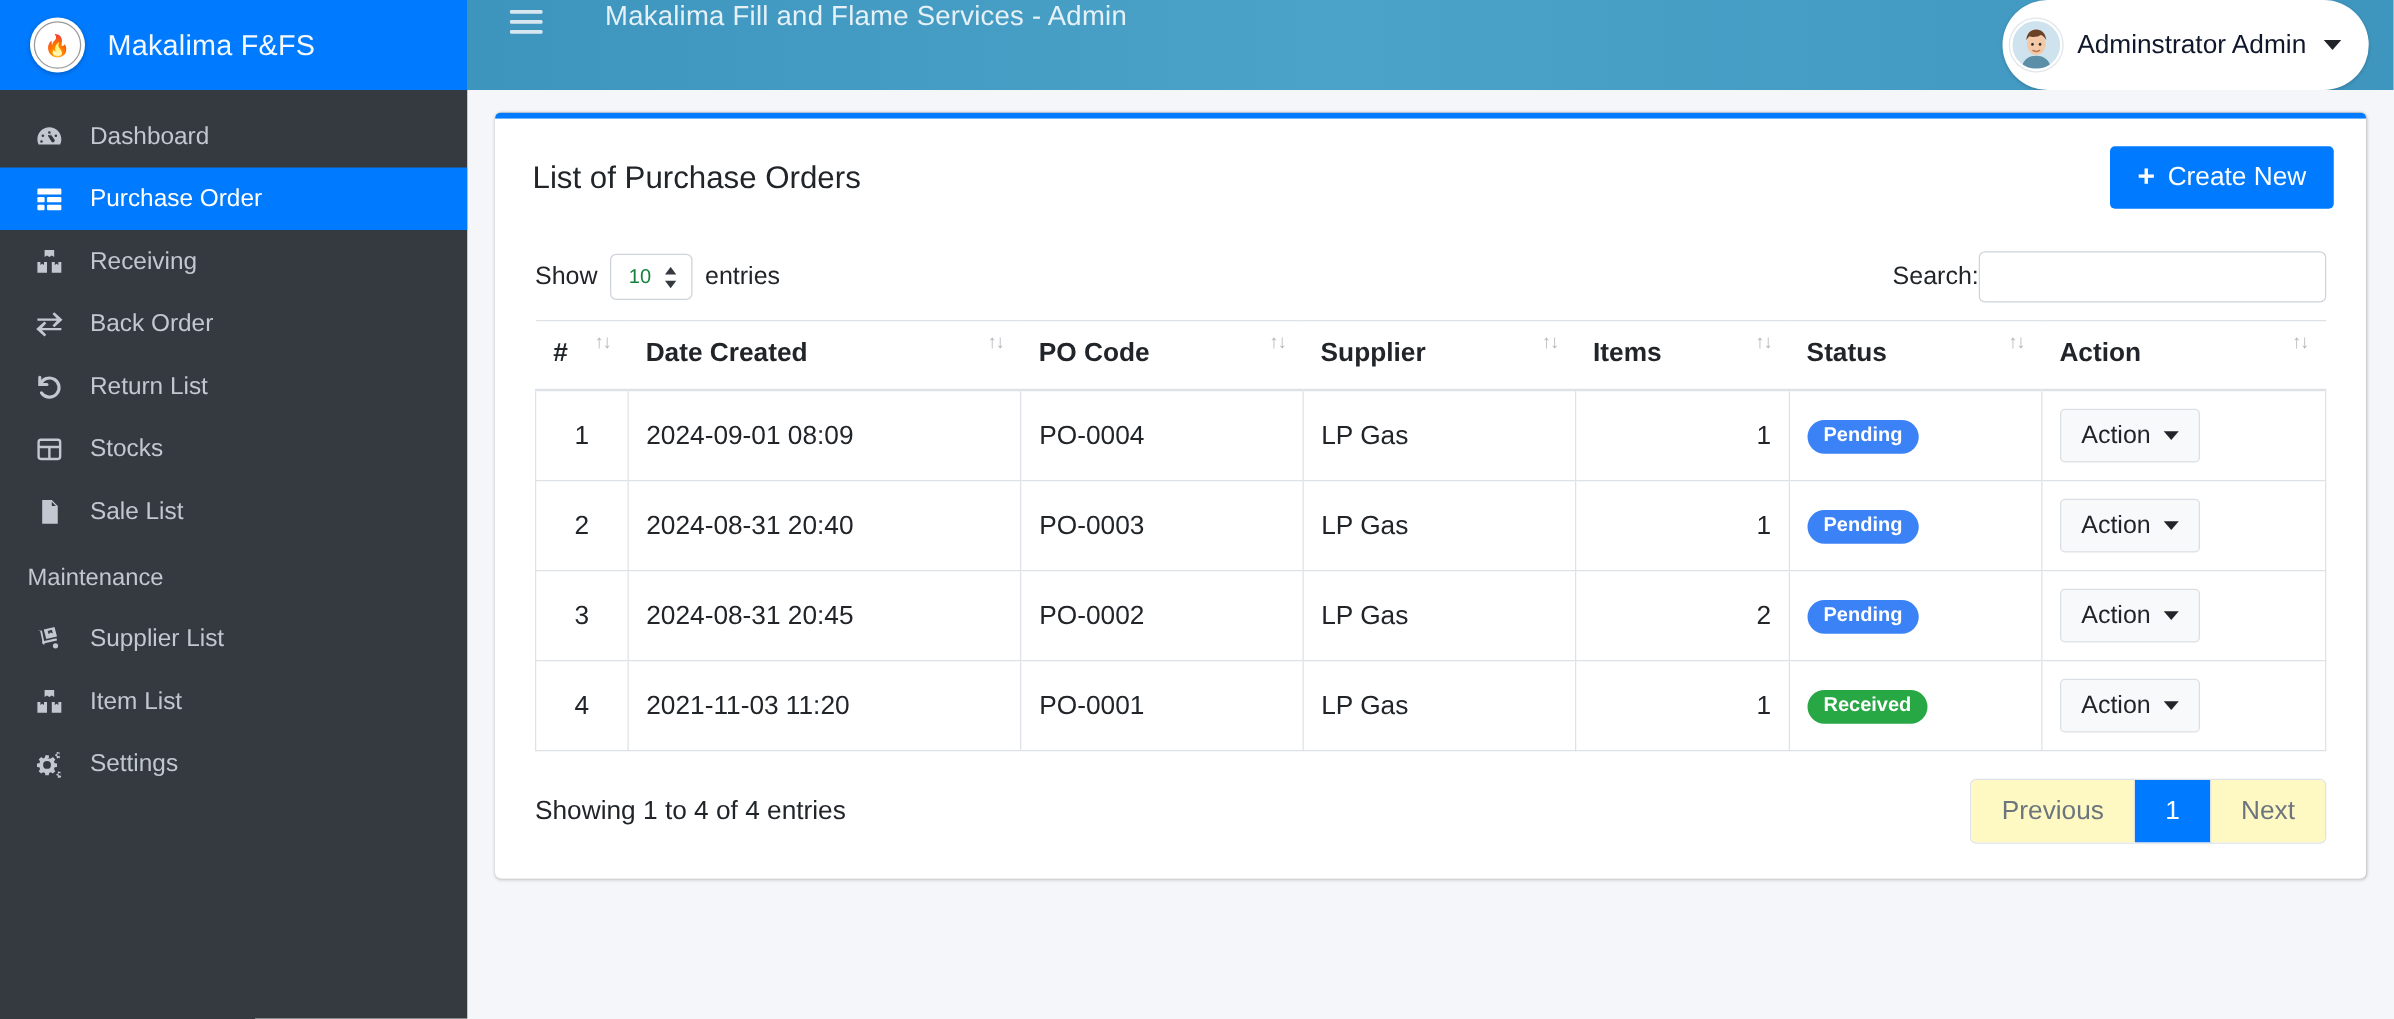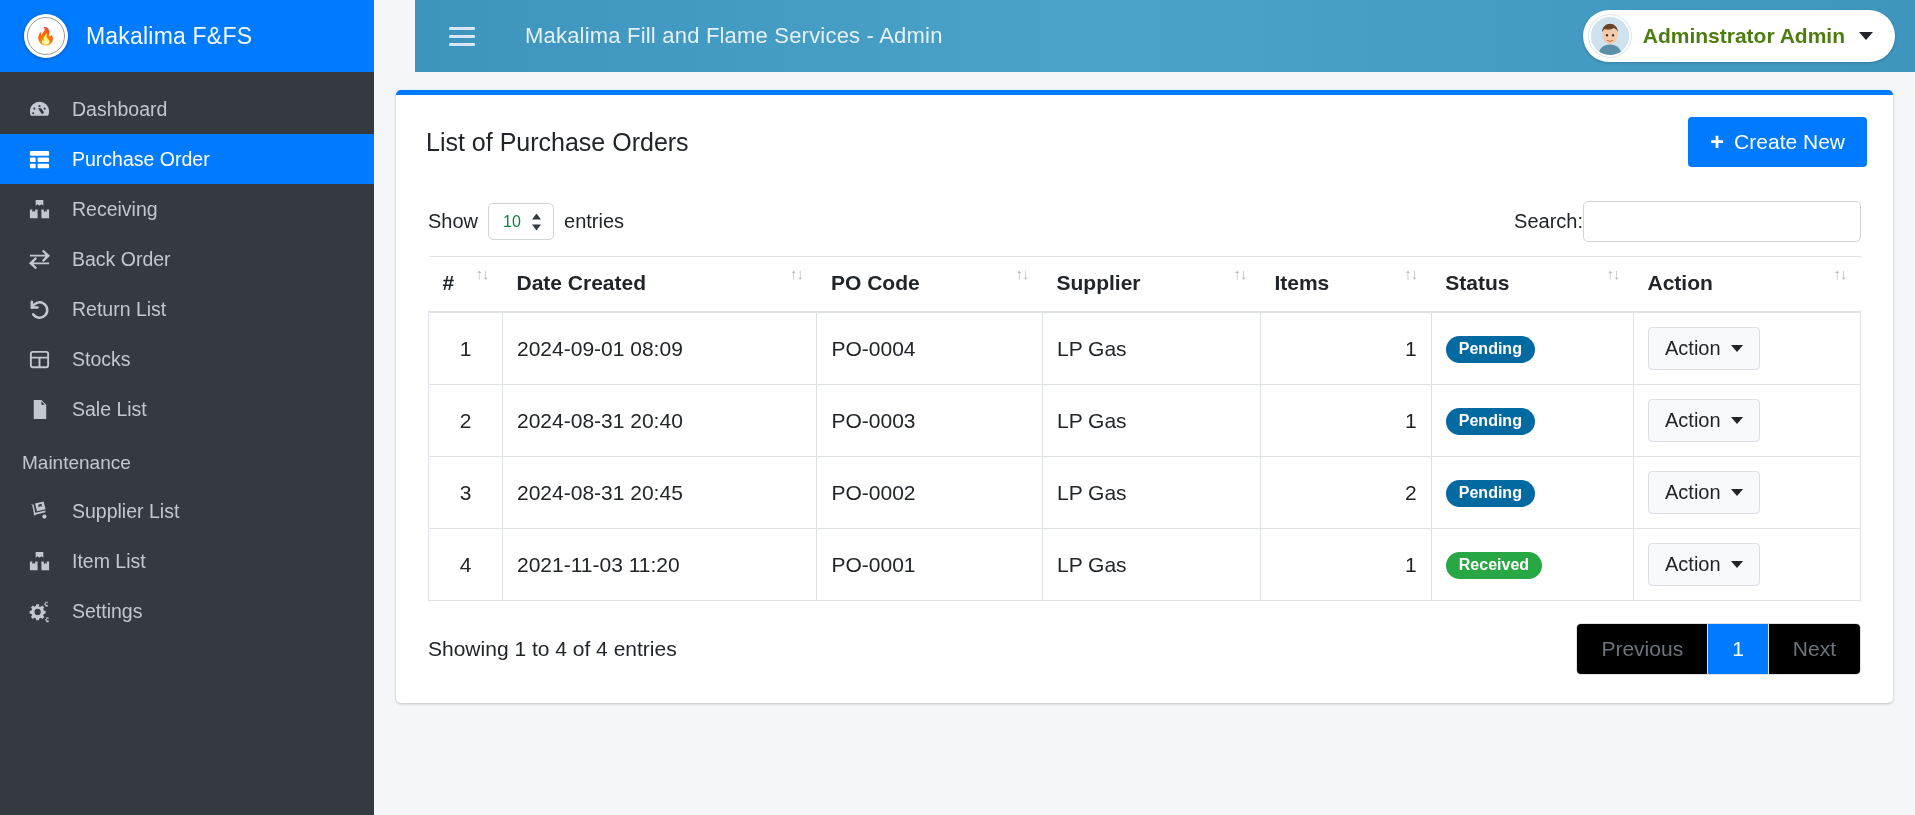--- a/index.html
+++ b/index.html
@@ -57,21 +57,21 @@
   .nav-section {
     color: #c2c7d0; font-size: 19px;
     padding: 18px 0 12px 22px;
   }
 
   
   .main { flex: 1; display: flex; flex-direction: column; height: 815px; min-width: 0; }
   .topbar {
     height: 72px; min-height: 72px;
     background: linear-gradient(to right, #3d94bd 0%, #4ba3c9 45%, #3e95be 100%);
-    display: flex; align-items: center; padding: 0 20px 0 30px; margin-left: 41px;
+    display: flex; padding: 0 20px 0 30px;
   }
   .hamburger {
     width: 34px; height: 34px; cursor: pointer;
     display: flex; flex-direction: column; justify-content: center; gap: 5px;
     padding: 0 4px;
   }
   .hamburger span { display: block; height: 3px; background: #d8e7ef; border-radius: 1px; }
   .topbar-title {
     margin-left: 46px; color: #e6f1f7;
     font-size: 22px; font-weight: 400; letter-spacing: .2px;
@@ -81,21 +81,21 @@
     display: flex; align-items: center; gap: 12px;
     background: #ffffff; border-radius: 999px;
     padding: 5px 22px 5px 6px; cursor: pointer;
     box-shadow: 0 1px 3px rgba(0,0,0,.18);
   }
   .avatar {
     width: 42px; height: 42px; border-radius: 50%;
     overflow: hidden; background: #cfe3ef; flex-shrink: 0;
     border: 2px solid #ffffff; box-shadow: 0 0 0 1px #dfe6ea;
   }
-  .user-name { font-size: 21px; font-weight: bold; color: #4d7c0f; }
+  .user-name { font-size: 21px; font-weight: normal; color: #0f172a; }
   .caret-down {
     width: 0; height: 0; margin-left: 2px;
     border-left: 7px solid transparent; border-right: 7px solid transparent;
     border-top: 8px solid #212529;
   }
 
   .content {
     flex: 1; background: #f4f6f9;
     padding: 18px 22px 0 22px; overflow: hidden;
   }
@@ -160,39 +160,39 @@
     padding: 14px 14px; border: 1px solid #dee2e6;
     vertical-align: middle;
   }
   td.c-num { text-align: center; width: 74px; }
   td.c-items { text-align: right; }
   th.c-items .sortwrap, th.c-num .sortwrap { }
   .badge {
     display: inline-block; color: #fff; font-size: 16px; font-weight: bold;
     border-radius: 999px; padding: 5px 13px 6px 13px; line-height: 1;
   }
-  .badge-pending { background: #0369a1; }
+  .badge-pending { background: #3b82f6; }
   .badge-received { background: #28a745; }
   .btn-action {
     background: #f8f9fa; border: 1px solid #dbdfe3; border-radius: 4px;
     font-family: inherit; font-size: 20px; color: #212529;
     padding: 9px 16px; cursor: pointer;
     display: inline-flex; align-items: center; gap: 10px;
   }
   .btn-action .caret {
     width: 0; height: 0;
     border-left: 6px solid transparent; border-right: 6px solid transparent;
     border-top: 7px solid #212529;
   }
 
   .dt-bottom { display: flex; align-items: center; justify-content: space-between; padding-top: 22px; }
   .dt-info { font-size: 21px; color: #212529; }
   .pagination { display: flex; border: 1px solid #dee2e6; border-radius: 5px; overflow: hidden; }
   .page-link {
-    font-size: 21px; color: #6c757d; background: #000000;
+    font-size: 21px; color: #6c757d; background: #fef9c3;
     padding: 13px 24px; cursor: pointer; user-select: none;
     border-right: 1px solid #dee2e6;
   }
   .page-link:last-child { border-right: none; }
   .page-link.active { background: #007bff; color: #fff; }
 </style>
 </head>
 <body>
 
 <div class="app">

